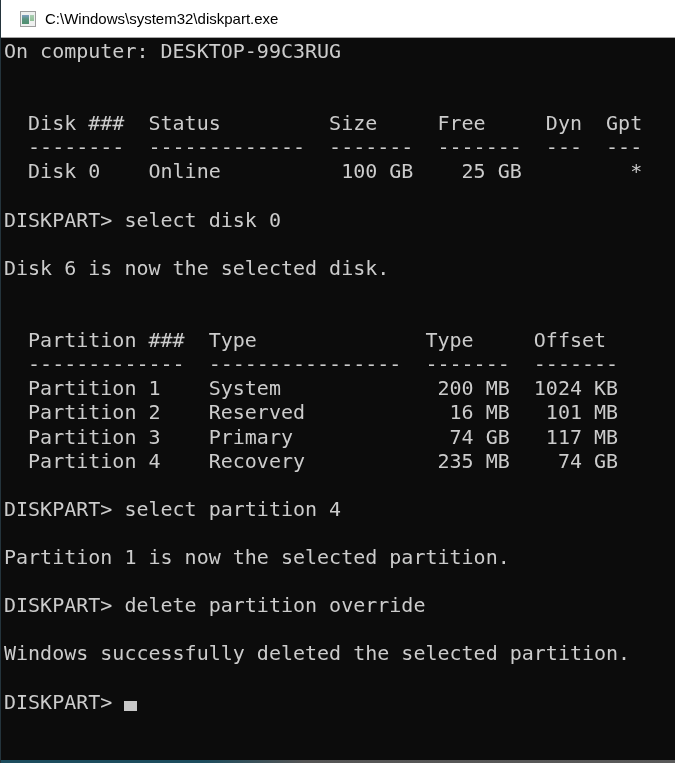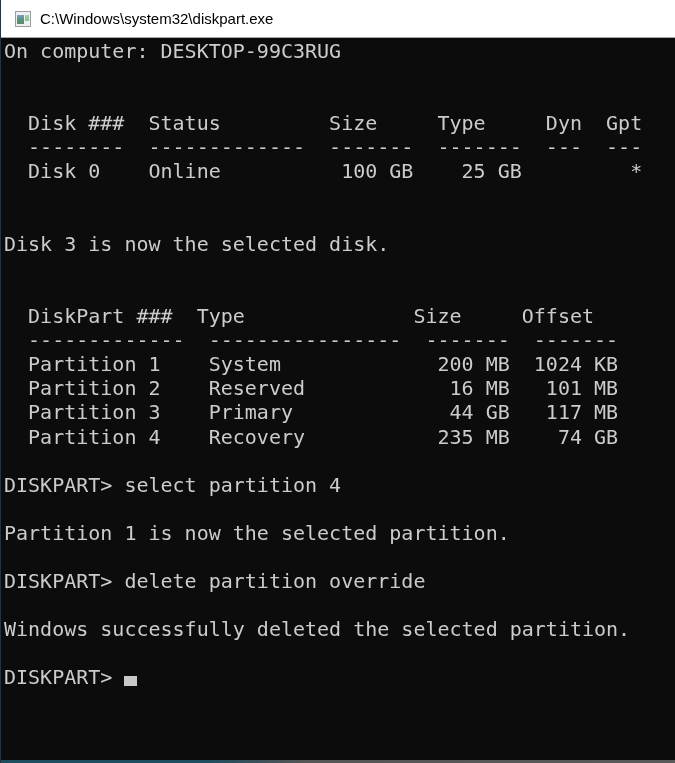--- a/index.html
+++ b/index.html
@@ -13,21 +13,21 @@
     border-left: 1px solid #24343c;
     font-family: "Liberation Sans", sans-serif;
   }
   .titlebar {
     height: 38px;
     box-sizing: border-box;
     background: #ffffff;
     border-bottom: 1px solid #a6a6a6;
     display: flex;
     align-items: center;
-    padding-left: 14px;
+    padding-left: 19px;
     gap: 9px;
   }
   .app-icon {
     width: 16px; height: 16px;
     box-sizing: border-box;
     border: 1px solid #9d9d9d;
     background: #eef0ef;
     position: relative;
     flex: 0 0 auto;
   }
@@ -84,33 +84,34 @@
       <div class="icon-pane-right"></div>
     </div>
     <div class="title-text">C:\Windows\system32\diskpart.exe</div>
   </div>
 
   <div class="terminal">
     <div>
         <div class="line">On computer: DESKTOP-99C3RUG</div>
         <div class="line"></div>
         <div class="line"></div>
-        <div class="line">  Disk ###  Status         Size     Type     Dyn  Gpt</div>
+        <div class="line">  Disk ###  Status         Size     Free     Dyn  Gpt</div>
         <div class="line">  --------  -------------  -------  -------  ---  ---</div>
         <div class="line">  Disk 0    Online          100 GB    25 GB         *</div>
         <div class="line"></div>
+        <div class="line">DISKPART&gt; select disk 0</div>
         <div class="line"></div>
-        <div class="line">Disk 3 is now the selected disk.</div>
+        <div class="line">Disk 6 is now the selected disk.</div>
         <div class="line"></div>
         <div class="line"></div>
-        <div class="line">  DiskPart ###  Type              Size     Offset</div>
+        <div class="line">  Partition ###  Type              Type     Offset</div>
         <div class="line">  -------------  ----------------  -------  -------</div>
         <div class="line">  Partition 1    System             200 MB  1024 KB</div>
         <div class="line">  Partition 2    Reserved            16 MB   101 MB</div>
-        <div class="line">  Partition 3    Primary             44 GB   117 MB</div>
+        <div class="line">  Partition 3    Primary             74 GB   117 MB</div>
         <div class="line">  Partition 4    Recovery           235 MB    74 GB</div>
         <div class="line"></div>
         <div class="line">DISKPART&gt; select partition 4</div>
         <div class="line"></div>
         <div class="line">Partition 1 is now the selected partition.</div>
         <div class="line"></div>
         <div class="line">DISKPART&gt; delete partition override</div>
         <div class="line"></div>
         <div class="line">Windows successfully deleted the selected partition.</div>
         <div class="line"></div>

